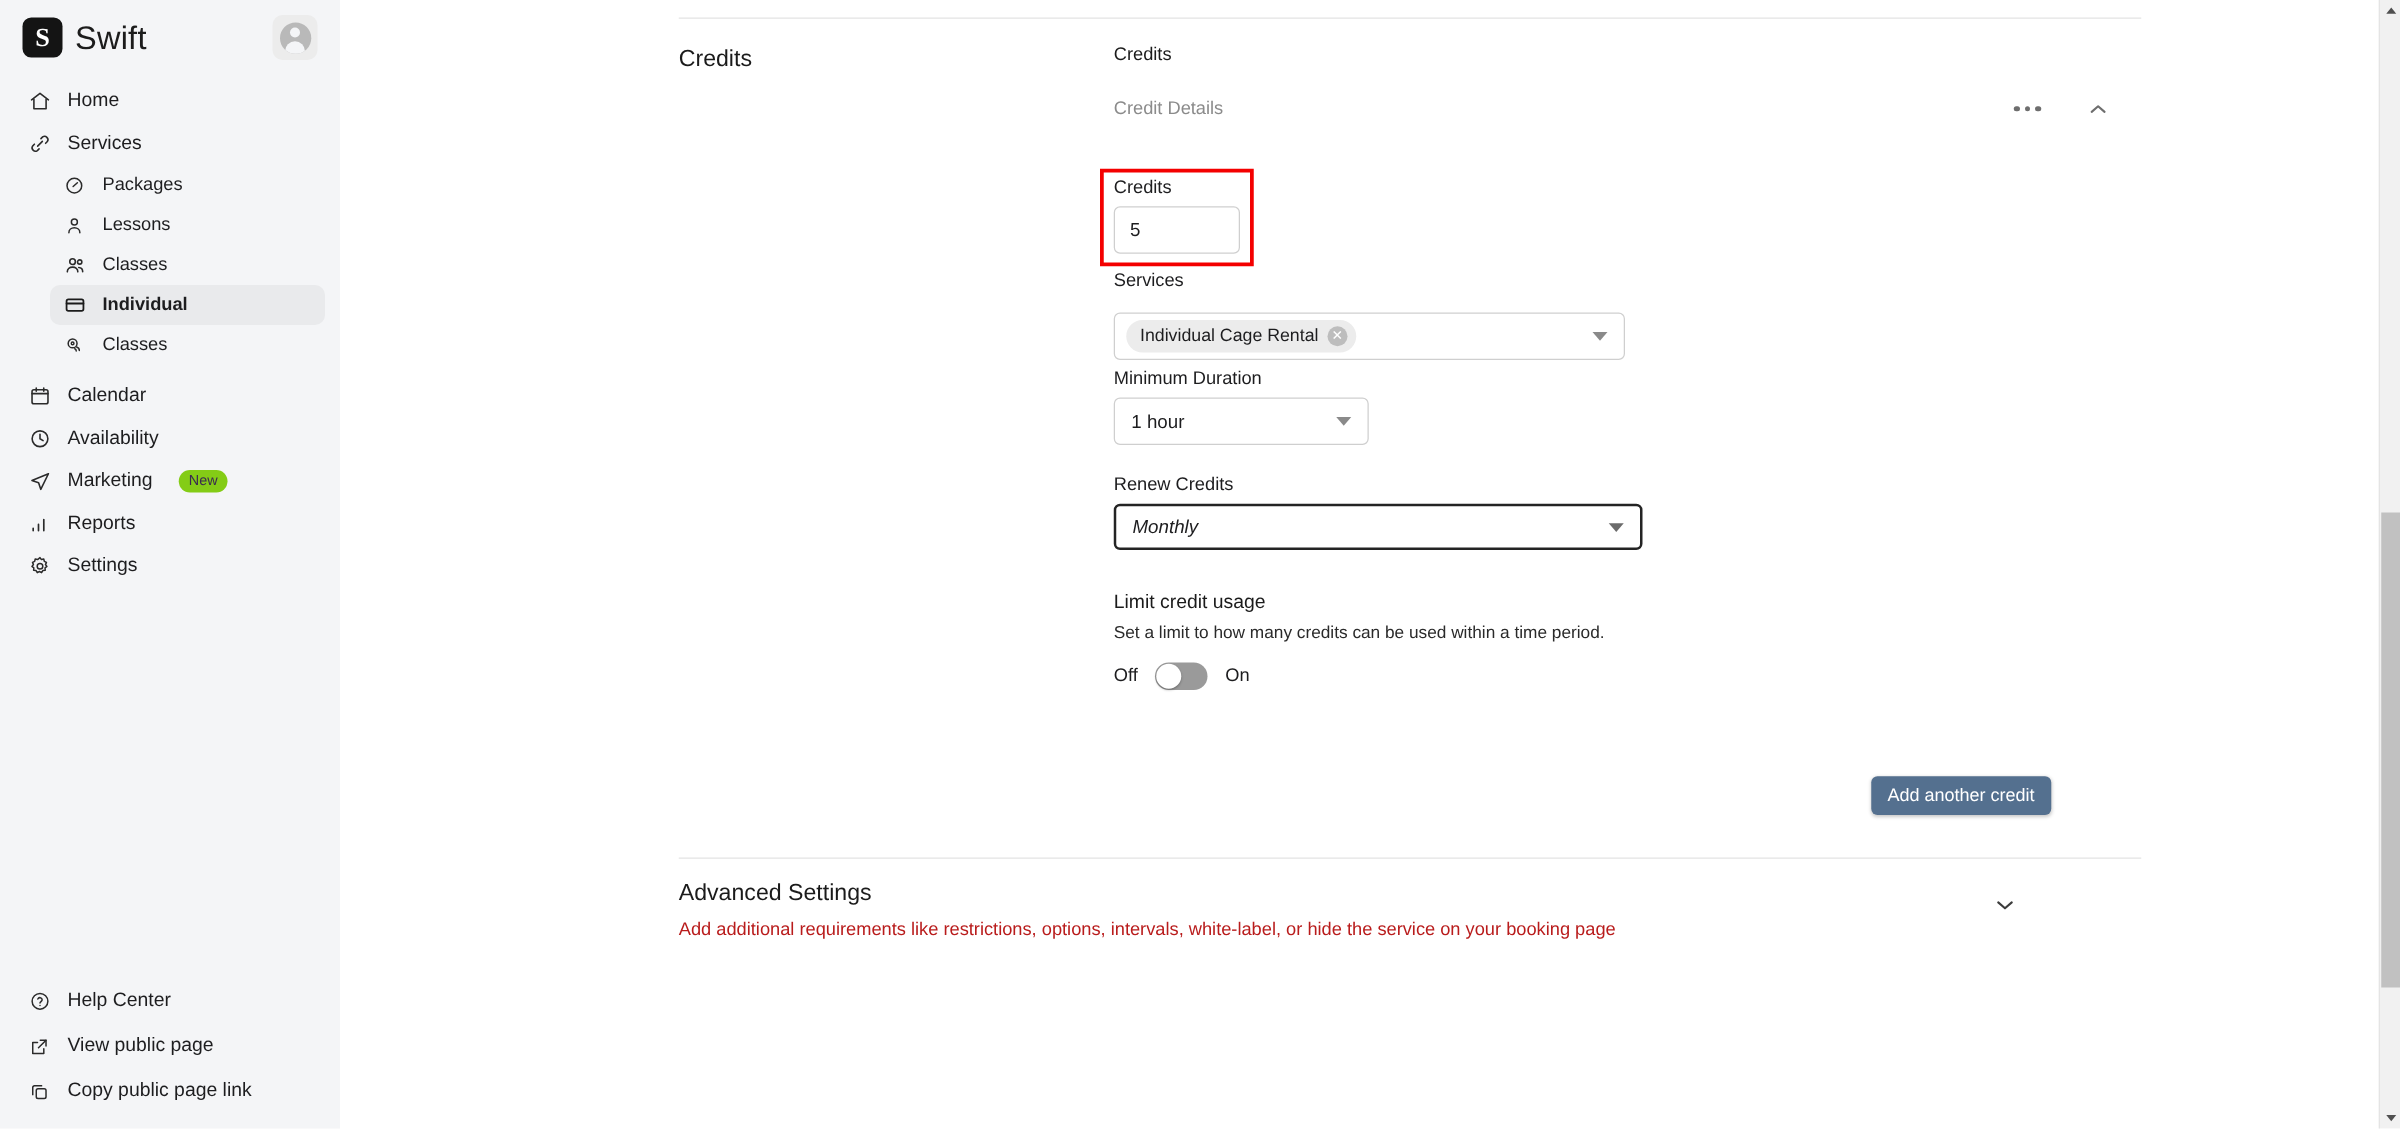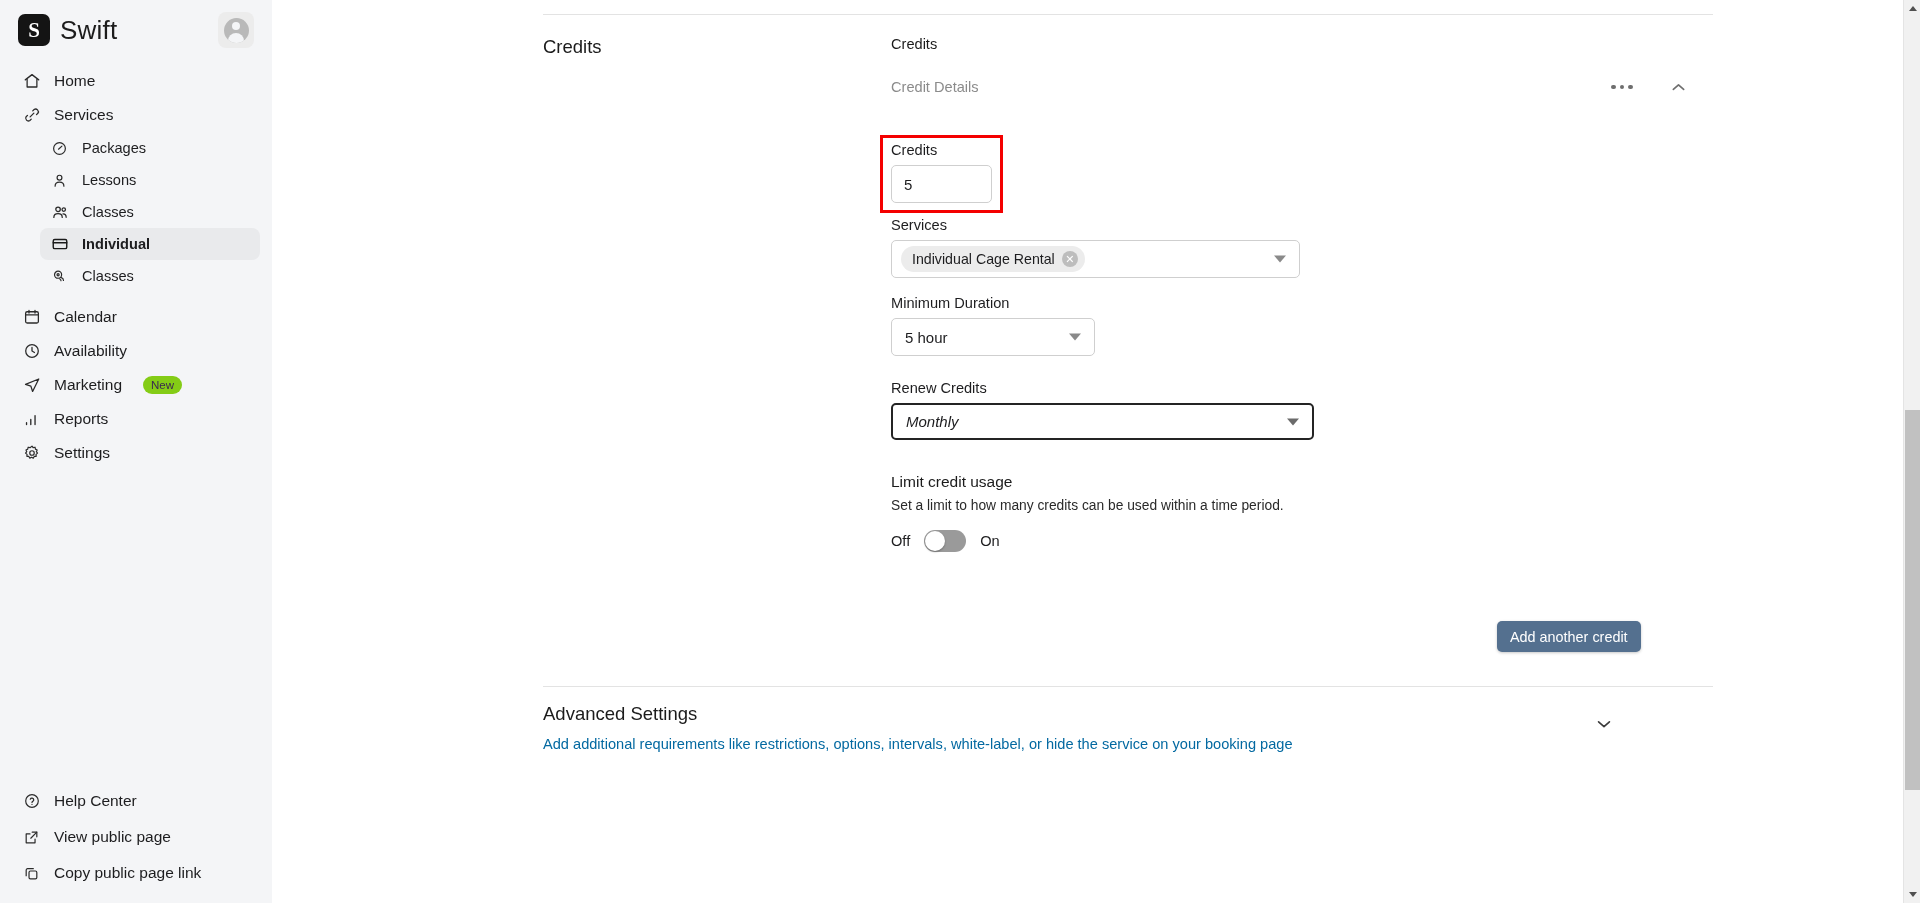--- a/index.html
+++ b/index.html
@@ -121,21 +121,21 @@
     width: 101px; height: 38px; border: 1px solid #cfcfcf; border-radius: 5px;
     background: #fff; font-size: 15px; color: #1d1d1f;
     padding: 0 12px; font-family: "Liberation Sans", sans-serif;
     outline: none;
   }
 
   .services-wrap { position: absolute; left: 619px; top: 203px; width: 409px; }
   .multi-select {
     width: 409px; min-height: 38px; border: 1px solid #cfcfcf; border-radius: 5px;
     background: #fff; display: flex; align-items: center; padding: 0 34px 0 9px;
-    position: relative; margin-top: 7px;
+    position: relative; margin-top: 17px;
   }
   .chip {
     display: inline-flex; align-items: center; gap: 7px;
     background: #ececec; color: #1d1d1f; border-radius: 14px;
     height: 26px; padding: 0 7px 0 11px; font-size: 14.2px;
   }
   .chip-x {
     width: 16px; height: 16px; border-radius: 50%; background: #bdbdbd;
     display: flex; align-items: center; justify-content: center;
     color: #fff; font-size: 11px; line-height: 1; cursor: pointer;
@@ -185,21 +185,21 @@
   .adv-rule {
     position: absolute; left: 271px; right: 190px; top: 672px;
     border-top: 1px solid #e3e3e3;
   }
   .adv-title {
     position: absolute; left: 271px; top: 689px;
     font-size: 18.5px; color: #1b1b1b;
   }
   .adv-desc {
     position: absolute; left: 271px; top: 719px; width: 1000px;
-    font-size: 14.6px; color: #0369a1; line-height: 22px;
+    font-size: 14.6px; color: #b91c1c; line-height: 22px;
   }
   .adv-chev {
     position: absolute; left: 1322px; top: 700px; cursor: pointer;
   }
   .clip-bottom {
     position: absolute; left: 0; top: 889px; right: 0; height: 14px;
     background: #fff; z-index: 3;
   }
 
   
@@ -440,21 +440,21 @@
               <span>Individual Cage Rental</span>
               <span class="chip-x">✕</span>
             </span>
             <span class="caret"></span>
           </div>
         </div>
 
         <div class="mindur-wrap field">
           <label class="f-label">Minimum Duration</label>
           <div class="select-box">
-            <span>5 hour</span>
+            <span>1 hour</span>
             <span class="caret"></span>
           </div>
         </div>
 
         <div class="renew-wrap field">
           <label class="f-label">Renew Credits</label>
           <div class="select-box">
             <span>Monthly</span>
             <span class="caret"></span>
           </div>

